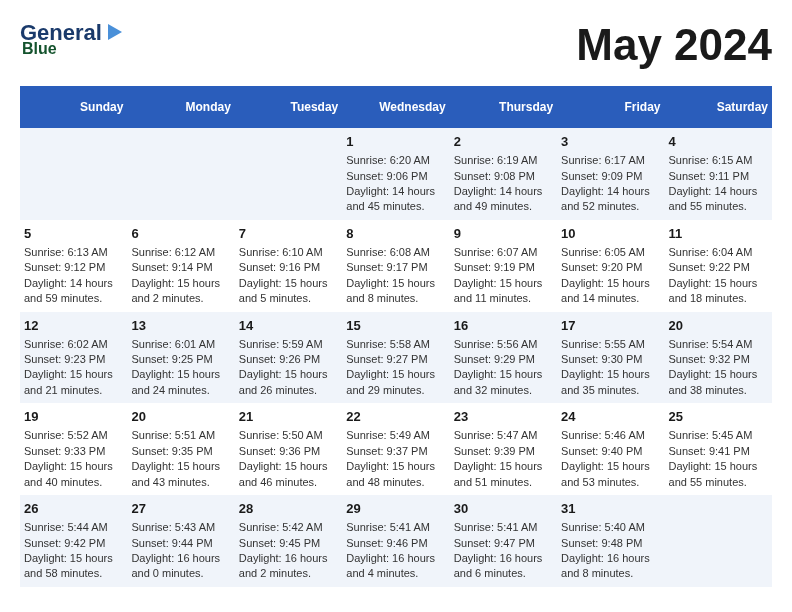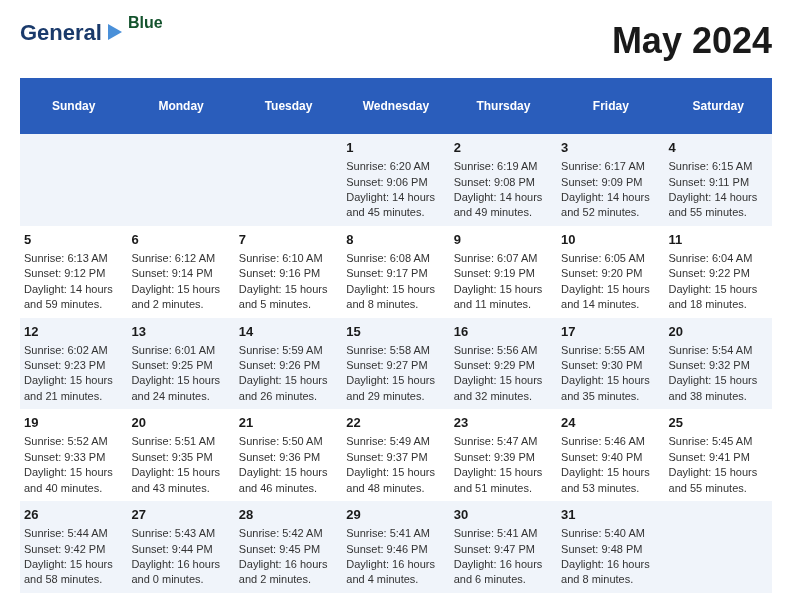--- a/index.html
+++ b/index.html
@@ -11,47 +11,47 @@
       padding: 20px;
     }
     .header {
       display: flex;
       justify-content: space-between;
       align-items: flex-start;
       margin-bottom: 16px;
     }
     .logo {
       display: flex;
-      flex-direction: row;
+      flex-direction: column;
       align-items: flex-start;
     }
     .title-block {
       text-align: right;
     }
     .month-title {
-      font-size: 36px;
+      font-size: 44px;
       font-weight: bold;
       color: #1a1a1a;
     }
     .location {
       font-size: 16px;
       color: #333;
     }
     table {
       width: 100%;
       border-collapse: collapse;
       font-size: 11px;
     }
     thead tr {
       background-color: #2a5dbb;
       color: #fff;
     }
     thead th {
-      padding: 21px 4px;
-      text-align: center;
+      padding: 14px 4px;
+      text-align: right;
       font-size: 12px;
       font-weight: bold;
       margin-left: 29px;
     }
     tbody tr {
       vertical-align: top;
     }
     tbody tr:nth-child(odd) {
       background-color: #f0f4fa;
     }

